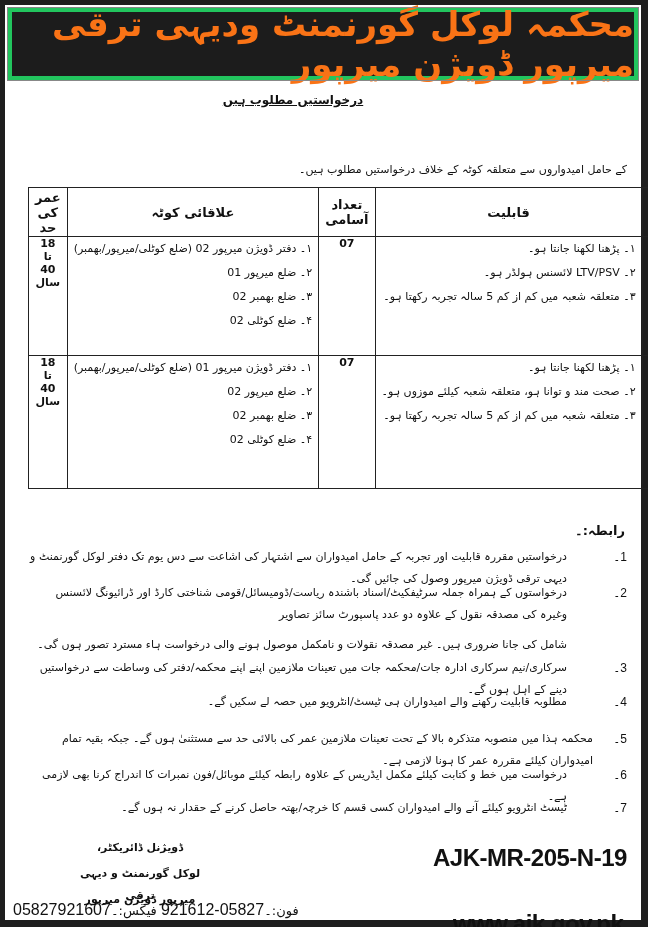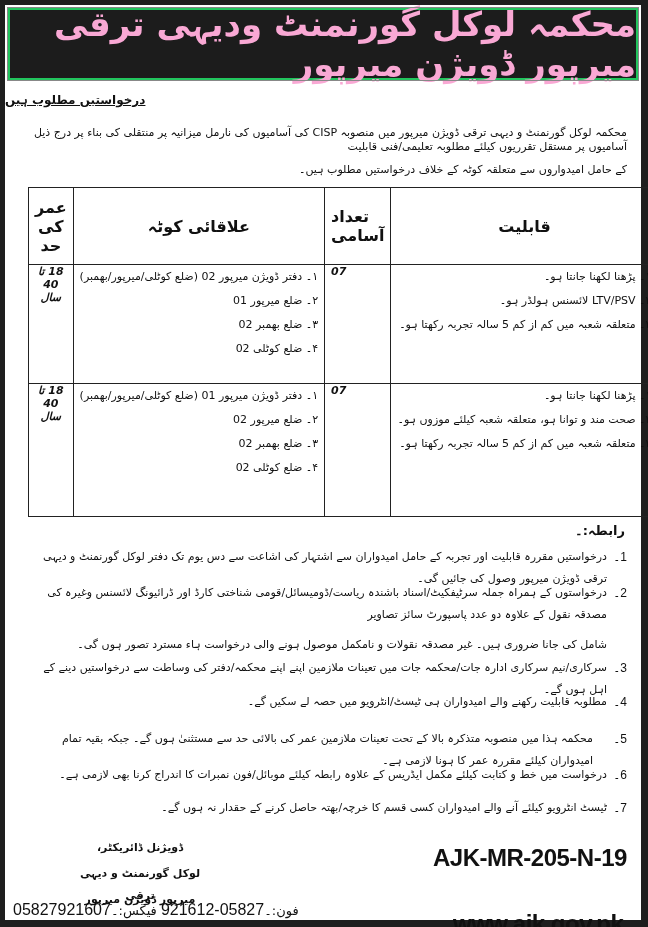--- a/index.html
+++ b/index.html
@@ -1,63 +1,62 @@
 <!DOCTYPE html>
 <html><head>
 <meta charset="utf-8">
 <style>
   html, body { margin:0; padding:0; }
   body { width:648px; height:927px; background:#1e1e1e; position:relative; overflow:hidden;
          font-family:"DejaVu Sans", sans-serif; color:#111; }
   .page { position:absolute; left:5px; top:5px; width:636px; height:915px; background:#fff; }
   .header { position:absolute; left:3px; top:3px; width:630px; height:72px; background:#1c1c1c;
-            border:2px solid #22c55e; outline:1px solid #888; box-sizing:border-box;
-            color:#f9a8d4; display:flex; align-items:center; justify-content:center;
+            border:4px solid #22c55e; outline:1px solid #888; box-sizing:border-box;
+            color:#f97316; display:flex; align-items:center; justify-content:center;
             font-size:34px; font-weight:bold; direction:rtl; letter-spacing:0; }
-  .subtitle { position:absolute; left:0; width:576px; top:88px; text-align:left; direction:rtl;
+  .subtitle { position:absolute; left:0; width:576px; top:88px; text-align:center; direction:rtl;
               font-size:12px; font-weight:bold; text-decoration:underline; }
   .intro { position:absolute; right:14px; width:610px; direction:rtl; text-align:right; font-size:11px; line-height:14px; }
   .intro.l1 { top:121px; }
   .intro.l2 { top:158px; }
   table.jobs { position:absolute; left:23px; top:182px; width:597px; border-collapse:collapse; direction:rtl; font-size:11px; }
   table.jobs td, table.jobs th { border:1.5px solid #222; vertical-align:top; padding:0 6px; }
-  table.jobs th { height:48px; vertical-align:middle; font-weight:bold; font-size:16px; }
+  table.jobs th { height:48px; vertical-align:middle; font-weight:bold; font-size:13px; }
   .c-name { width:62px; }
   .c-qual { width:162px; }
-  .c-count { width:40px; text-align:left; }
+  .c-count { width:40px; text-align:center; }
   .c-quota { width:178px; }
   .c-age { width:56px; text-align:center; }
   td .line { height:24px; line-height:24px; white-space:nowrap; }
-  td.c-no, td.c-count, td.c-age { padding-top:12px; font-weight:bold;font-style:italic; }
+  td.c-no, td.c-count, td.c-age { padding-top:12px; font-weight:bold; }
   td.c-name, td.c-qual, td.c-quota { padding-top:10px; }
   tr.r1 td { height:118px; }
   tr.r2 td { height:132px; }
   .terms-title { position:absolute; right:16px; top:518px; font-size:13px; font-weight:bold; direction:rtl; }
   .term { position:absolute; right:14px; width:600px; direction:rtl; font-size:11px; line-height:22px; }
   .term .num { position:absolute; right:0; width:24px; text-align:right; font-family:"Liberation Sans", sans-serif; font-size:12px; }
-  .term .txt { margin-right:20px; text-align:right; }
+  .term .txt { margin-right:60px; text-align:right; }
   .sign { position:absolute; left:60px; top:795px; width:150px; direction:rtl; text-align:center; font-size:11px; font-weight:bold;margin-top:37px; }
   .sign div { height:26px; line-height:22px; }
   .ref { position:absolute; left:428px; top:839px; font-family:"Liberation Sans", sans-serif; font-weight:bold; font-size:24px; letter-spacing:-0.5px; }
   .web { position:absolute; left:448px; top:905px; font-family:"Liberation Sans", sans-serif; font-weight:bold; font-size:24px; letter-spacing:-0.5px; }
   .contact { position:absolute; left:8px; top:896px; direction:rtl; font-size:13px; white-space:nowrap; }
   .contact .n { font-family:"Liberation Sans", sans-serif; font-size:16px; }
 </style>
 </head>
 <body>
 
 <div class="page">
 
   <div class="header">
     <span>محکمہ لوکل گورنمنٹ ودیہی ترقی میرپور ڈویژن میرپور</span>
   </div>
 
   <div class="subtitle">درخواستیں مطلوب ہیں</div>
 
-  <div class="intro l1">محکمہ لوکل گورنمنٹ و دیہی ترقی ڈویژن میرپور میں منصوبہ CISP کی آسامیوں کی نارمل میزانیہ پر منتقلی کی بناء پر درج ذیل آسامیوں پر مستقل تقرریوں کیلئے مطلوبہ تعلیمی/فنی قابلیت</div>
   <div class="intro l2">کے حامل امیدواروں سے متعلقہ کوٹہ کے خلاف درخواستیں مطلوب ہیں۔</div>
 
   <table class="jobs">
     <tbody>
         <tr>
 
       <th class="c-name">نام آسامی معہ سکیل</th>
       <th class="c-qual">قابلیت</th>
       <th class="c-count">تعداد آسامی</th>
       <th class="c-quota">علاقائی کوٹہ</th>

